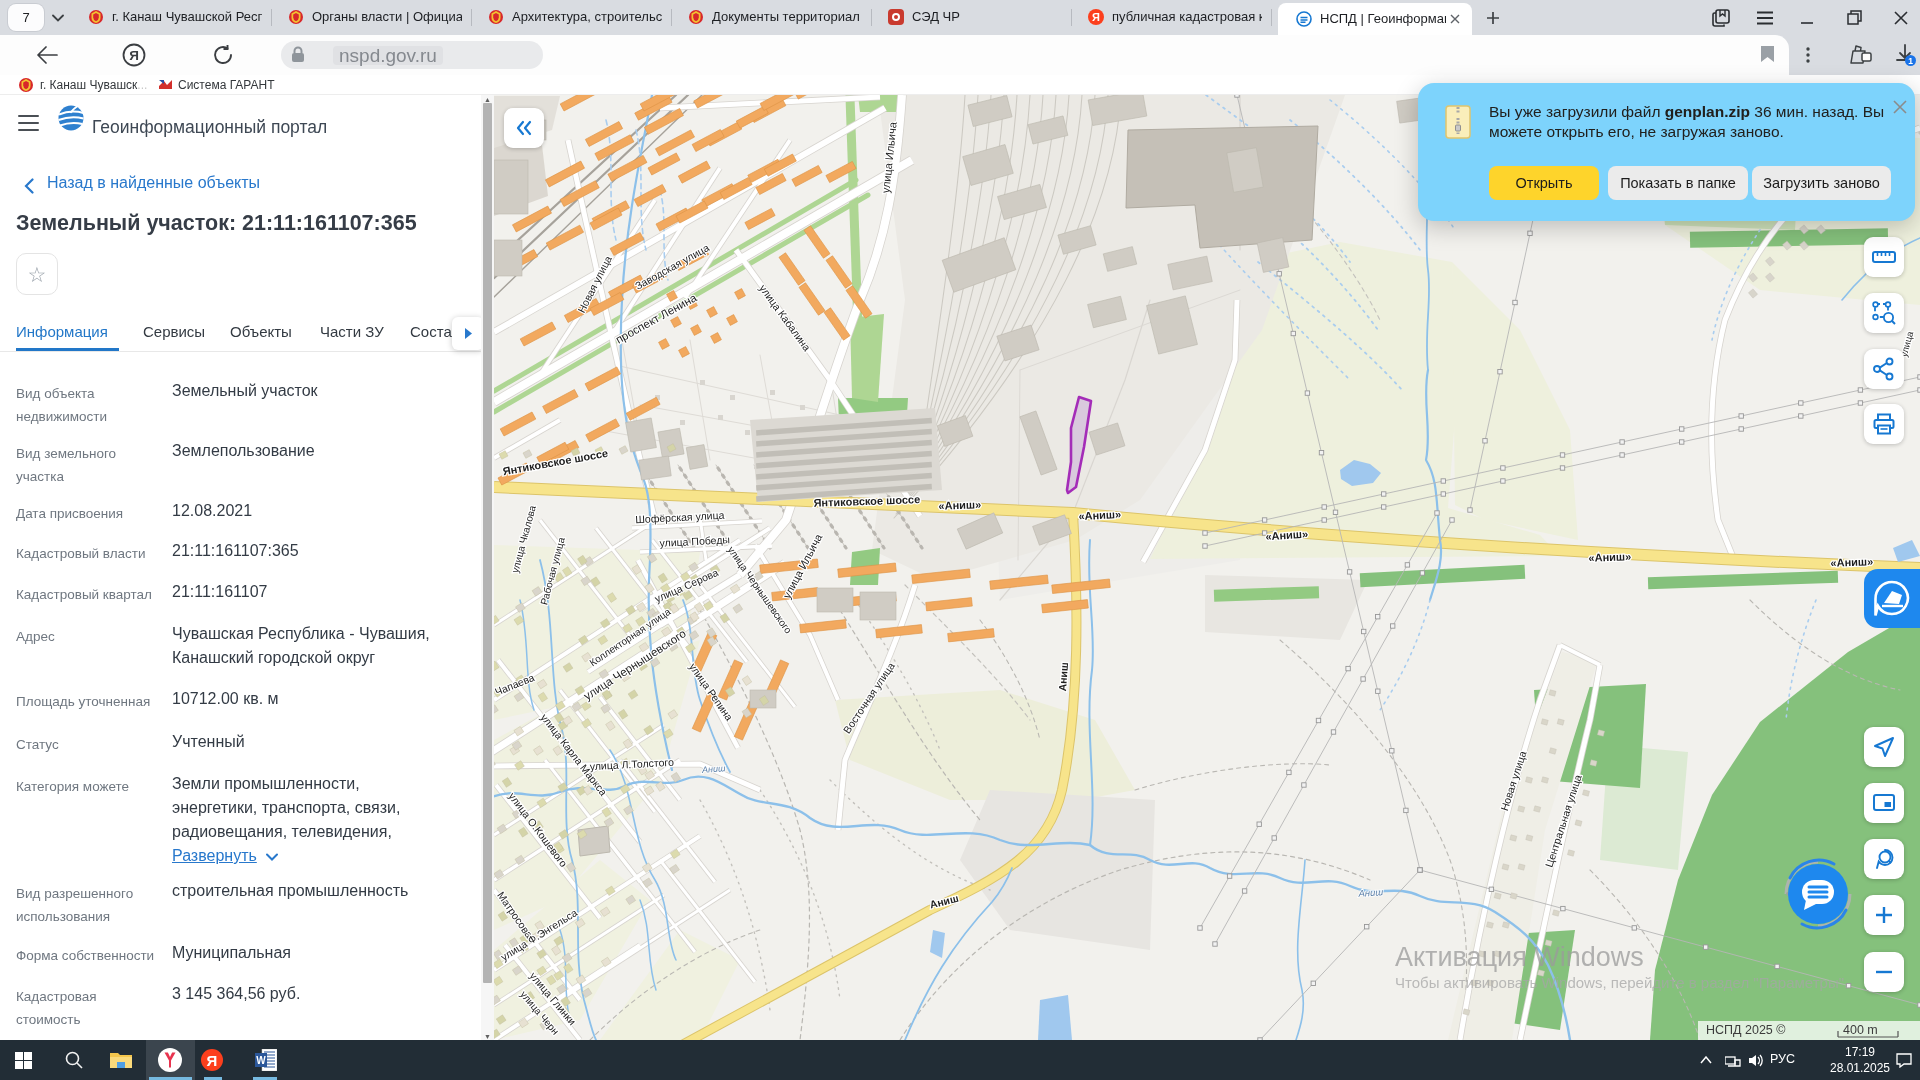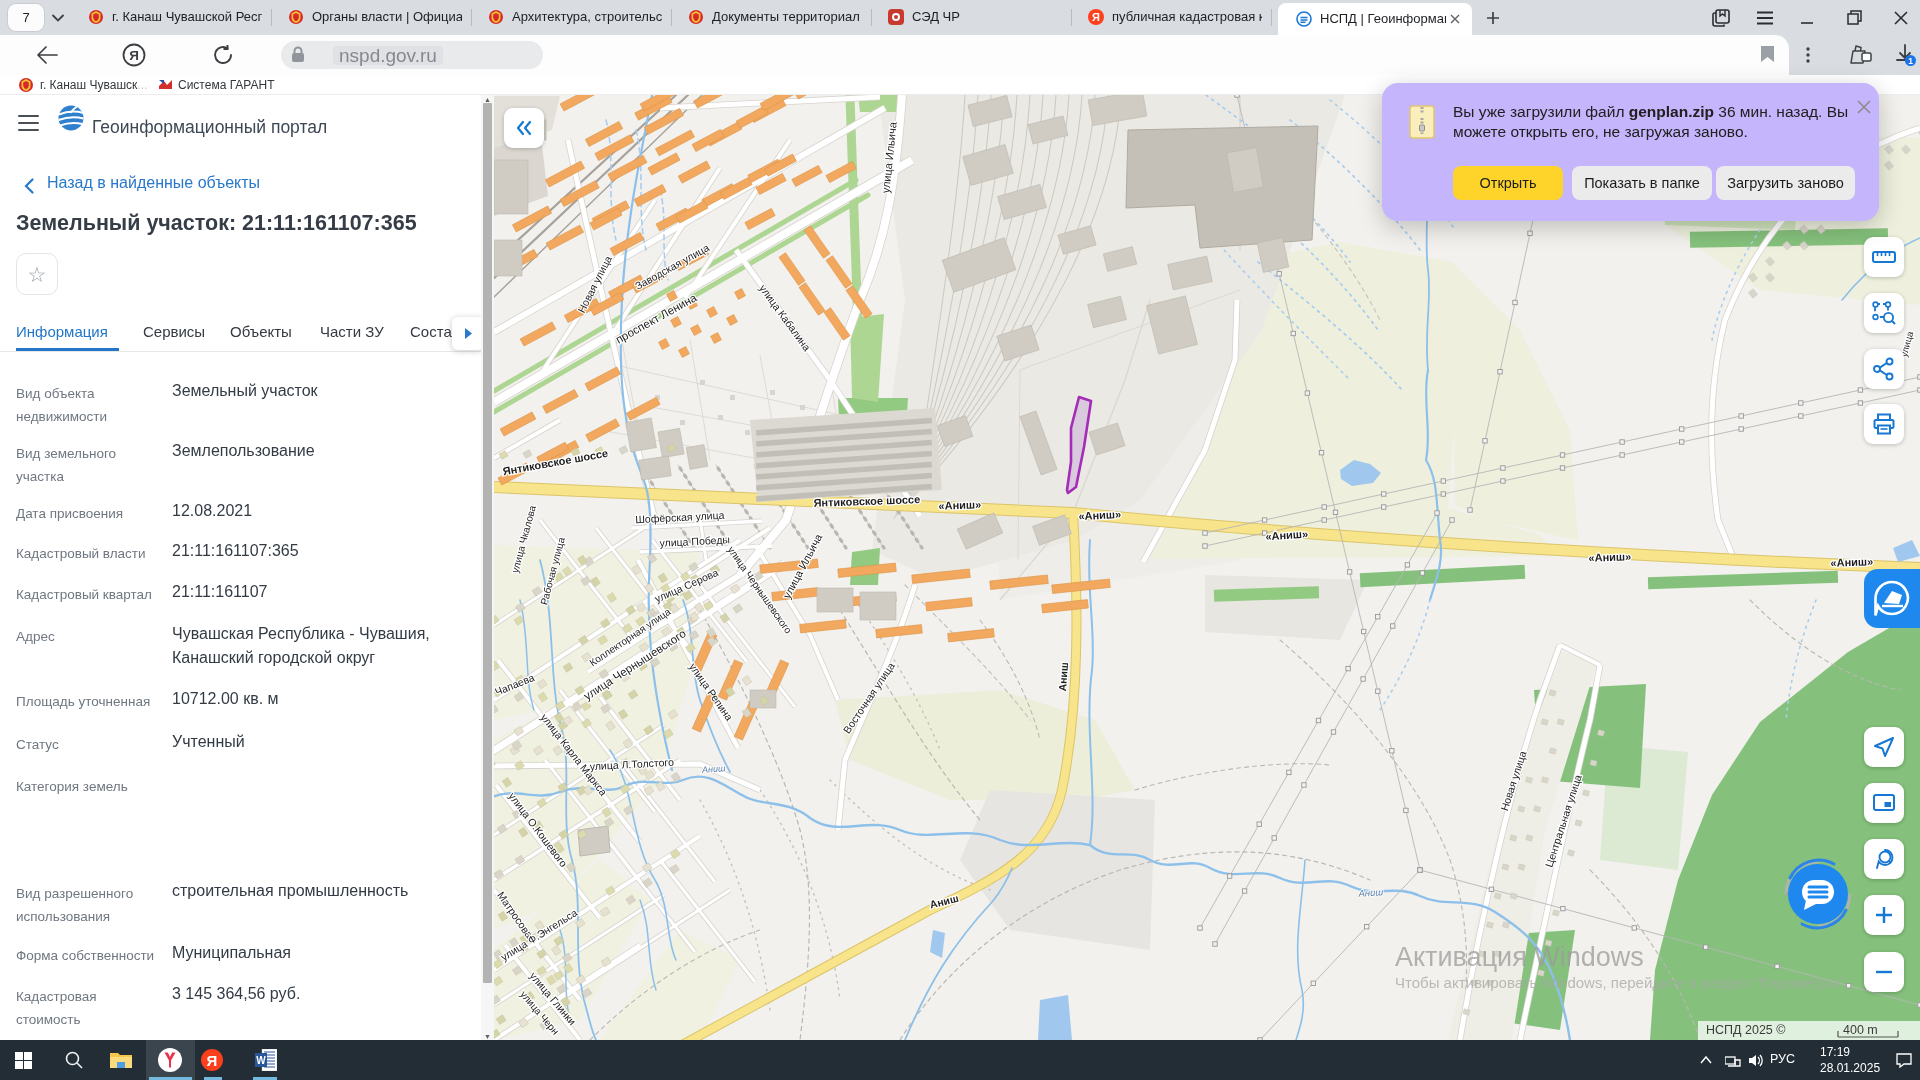--- a/index.html
+++ b/index.html
@@ -32,26 +32,26 @@
 .ptab.act{color:#2277c8}
 #tabunder{position:absolute;left:16px;top:253px;width:103px;height:3px;background:#2277c8}
 #tabline{position:absolute;left:0;top:256px;width:481px;height:1px;background:#e8e8e8}
 .flabel{position:absolute;left:16px;font-size:13.5px;color:#6f7780;line-height:23px}
 .fval{position:absolute;left:172px;font-size:16px;color:#333b45;line-height:24px}
 .blue{color:#2878cc}
 
 .mbtn{position:absolute;width:40px;height:40px;background:#fff;border-radius:9px;box-shadow:0 1px 4px rgba(0,0,0,.22);z-index:4}
 .mbtn svg{position:absolute;left:8px;top:8px}
 
-#popup{position:absolute;left:1382px;top:83px;width:497px;height:138px;background:#c4b5fd;border-radius:16px;box-shadow:0 6px 24px rgba(0,0,0,.22);z-index:9}
+#popup{position:absolute;left:1418px;top:83px;width:497px;height:138px;background:#7dd3fc;border-radius:16px;box-shadow:0 6px 24px rgba(0,0,0,.22);z-index:9}
 #popup .t{position:absolute;left:71px;top:19px;font-size:15.5px;color:#21201e;line-height:19.5px;width:414px;white-space:nowrap}
 .pbtn{position:absolute;top:83px;height:34px;border-radius:8px;font-size:14.5px;color:#1c1c1c;text-align:center;line-height:34px}
 
 #taskbar{position:absolute;left:0;top:1040px;width:1920px;height:40px;background:#222d36;z-index:10}
-#tbtime{position:absolute;left:1820px;top:4px;width:80px;color:#fff;font-size:12px;text-align:left;line-height:16px}
+#tbtime{position:absolute;left:1820px;top:4px;width:80px;color:#fff;font-size:12px;text-align:center;line-height:16px}
 #tbrus{position:absolute;left:1770px;top:12px;color:#fff;font-size:12.5px}
 
 #attr{position:absolute;left:1698px;top:1021px;width:222px;height:19px;background:rgba(255,255,255,.75);z-index:4;font-size:12.5px;color:#3c3c3c}
 </style></head><body>
 <div class="abs" style="left:494px;top:95px;width:1426px;height:945px;overflow:hidden;background:#f2f1ed">
     <svg id="mapsvg" width="1426" height="945" viewBox="494 95 1426 945" style="position:absolute;left:0;top:0" font-family="Liberation Sans, sans-serif">
       <rect x="494" y="95" width="1426" height="945" fill="#f2f1ed"></rect>
       <polygon points="990,340 1240,250 1240,560 1000,600" fill="#eeedea"></polygon>
       <polygon points="1205,270 1340,242 1452,262 1458,380 1448,508 1540,535 1560,556 1150,559 1212,430 1237,340" fill="#eef0dd"></polygon>
       <polygon points="1452,262 1520,330 1570,430 1578,540 1485,520 1455,505" fill="#eef0dd"></polygon>
@@ -1040,21 +1040,24 @@
     <div class="flabel" style="top:447px">Кадастровый власти</div>
     <div class="fval" style="top:444px">21:11:161107:365</div>
     <div class="flabel" style="top:488px">Кадастровый квартал</div>
     <div class="fval" style="top:485px">21:11:161107</div>
     <div class="flabel" style="top:530px">Адрес</div>
     <div class="fval" style="top:527px">Чувашская Республика - Чувашия,<br>Канашский городской округ</div>
     <div class="flabel" style="top:595px">Площадь уточненная</div>
     <div class="fval" style="top:592px">10712.00 кв. м</div>
     <div class="flabel" style="top:638px">Статус</div>
     <div class="fval" style="top:635px">Учтенный</div>
-    <div class="flabel" style="top:680px">Категория земель</div>
+    <div class="flabel" style="top:680px">Категория можете</div>
+    <div class="fval" style="top:677px">Земли промышленности,<br>энергетики, транспорта, связи,<br>радиовещания, телевидения,<br><span class="blue" style="text-decoration:underline">Развернуть</span>&nbsp;&nbsp;<svg width="12" height="8" viewBox="0 0 12 8" style="display:inline-block">
+        <path d="M1 1.5 L6 6.5 L11 1.5" stroke="#2878cc" stroke-width="2" fill="none" stroke-linecap="round"></path>
+      </svg></div>
     <div class="flabel" style="top:787px">Вид разрешенного<br>использования</div>
     <div class="fval" style="top:784px">строительная промышленность</div>
     <div class="flabel" style="top:849px">Форма собственности</div>
     <div class="fval" style="top:846px">Муниципальная</div>
     <div class="flabel" style="top:890px">Кадастровая<br>стоимость</div>
     <div class="fval" style="top:887px">3 145 364,56 руб.</div>
   </div>
 <div id="pscroll">
     <div style="position:absolute;left:3px;top:1px;width:7px;height:6px;color:#606060;font-size:7px">▲</div>
     <div id="pthumb"></div>

